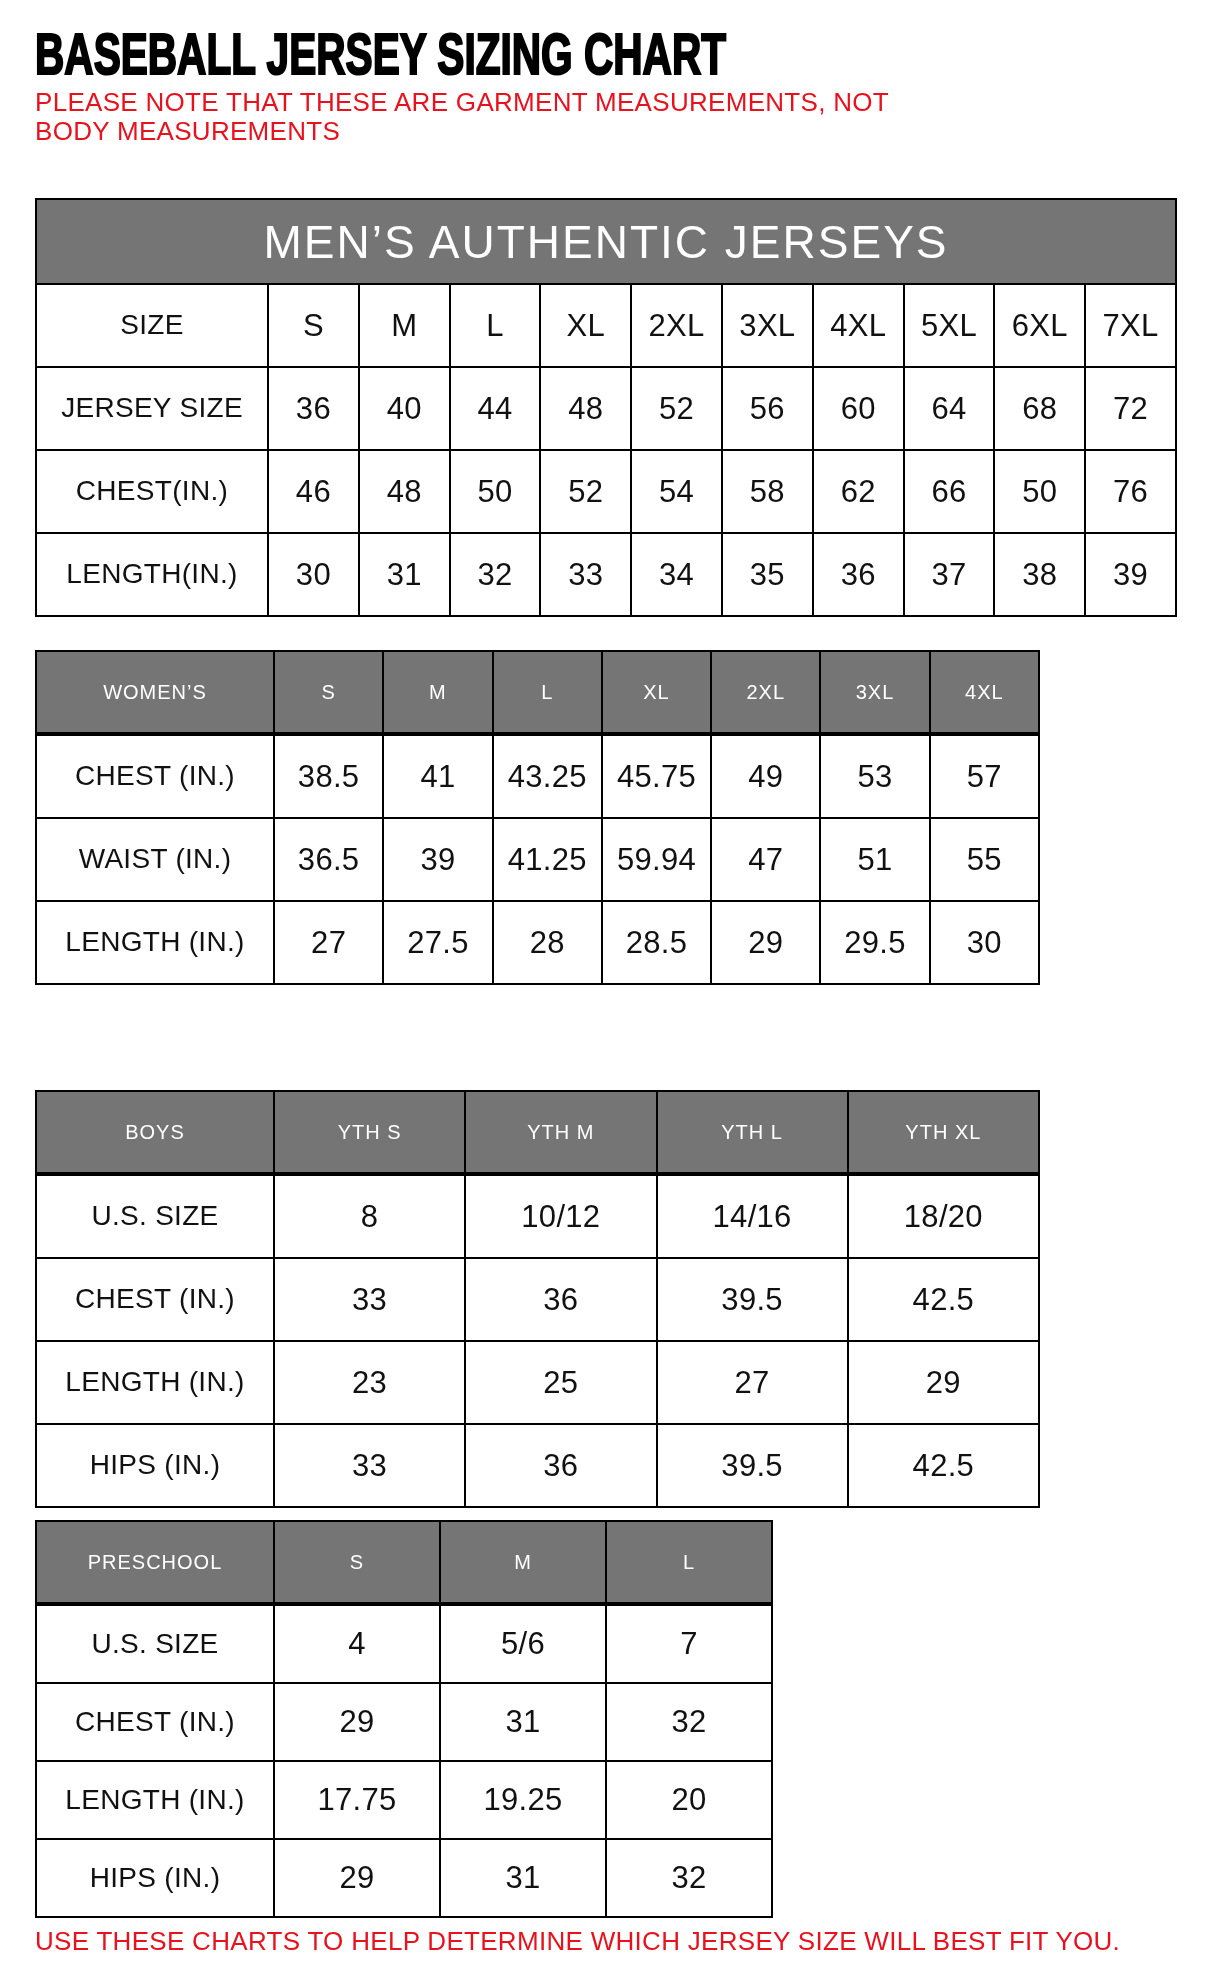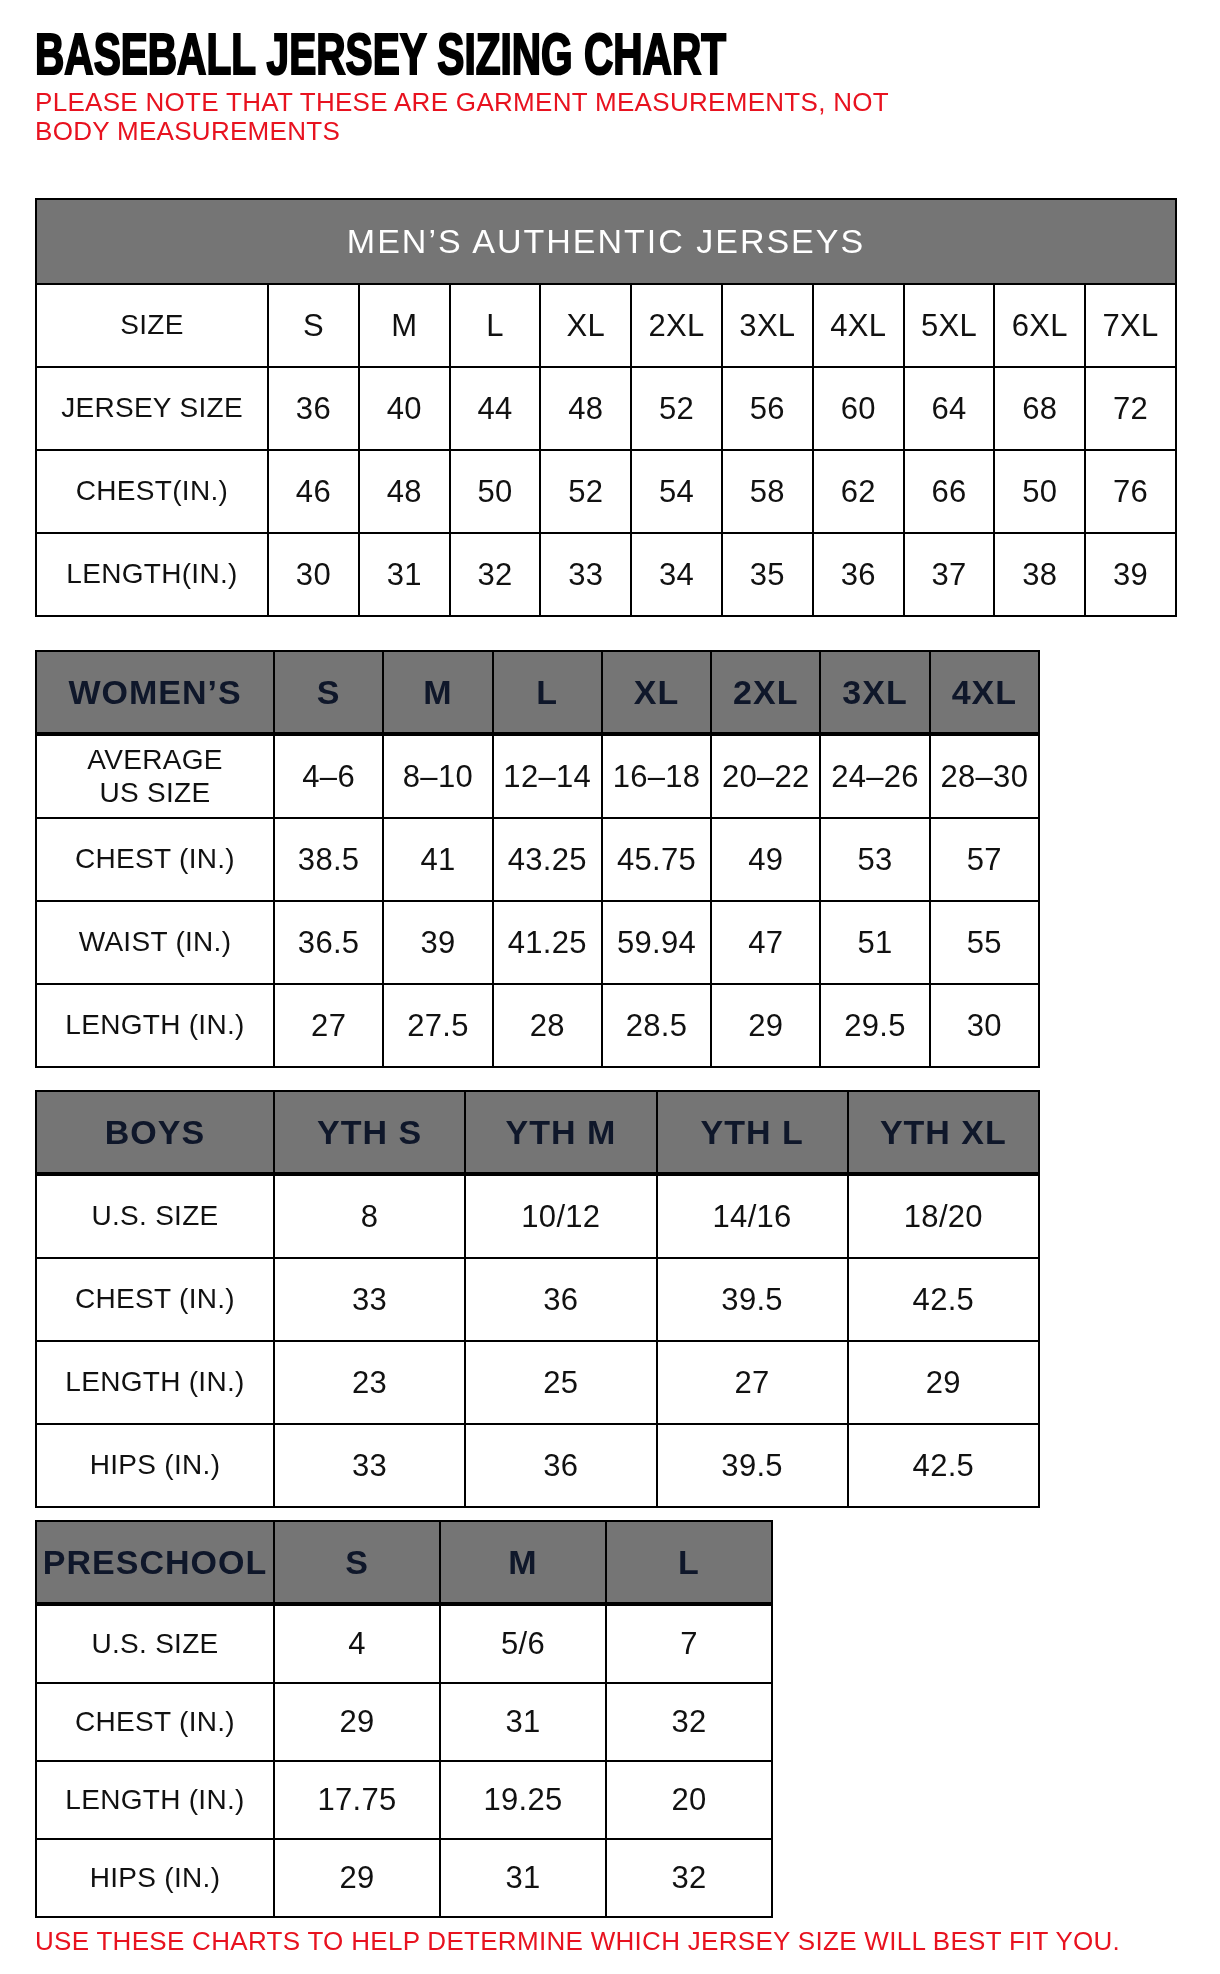--- a/index.html
+++ b/index.html
@@ -20,25 +20,25 @@
     color:var(--accent-red,#e8121f);
   }
   table.sizing-table{
     position:absolute;border-collapse:collapse;table-layout:fixed;background:#fff;
   }
   .sizing-table th,.sizing-table td{
     border:2px solid #000;text-align:center;vertical-align:middle;padding:0;
   }
   .banner{
     background:var(--header-gray,#757575);color:#fff;
-    font-size:34px;font-weight:normal;letter-spacing:2px;height:83px;
+    font-size:46px;font-weight:normal;letter-spacing:2px;height:83px;
   }
   .ghead{
-    background:var(--header-gray,#757575);color:#0f172a;
-    font-size:34px;font-weight:bold;letter-spacing:1px;height:80px;
+    background:var(--header-gray,#757575);color:#ffffff;
+    font-size:20px;font-weight:normal;letter-spacing:1px;height:80px;
   }
   .ghead-row th{border-bottom:4px solid #000;}
   .row-label{
     font-size:28px;font-weight:normal;color:#111;
     white-space:pre-line;line-height:1.15;height:81px;letter-spacing:.3px;
   }
   td.value{font-size:31px;color:#111;height:81px;letter-spacing:.3px;}
   #table-mens{left:35px;top:198px;width:1142px;}
   #table-womens{left:35px;top:650px;width:1005px;}
   #table-boys{left:35px;top:1090px;width:1005px;}
@@ -151,31 +151,20 @@
         <th class="ghead">M</th>
         <th class="ghead">L</th>
         <th class="ghead">XL</th>
         <th class="ghead">2XL</th>
         <th class="ghead">3XL</th>
         <th class="ghead">4XL</th>
       </tr>
     </thead>
     <tbody>
       <tr>
-        <th class="row-label">AVERAGE
-US SIZE</th>
-        <td class="value">4–6</td>
-        <td class="value">8–10</td>
-        <td class="value">12–14</td>
-        <td class="value">16–18</td>
-        <td class="value">20–22</td>
-        <td class="value">24–26</td>
-        <td class="value">28–30</td>
-      </tr>
-      <tr>
         <th class="row-label">CHEST (IN.)</th>
         <td class="value">38.5</td>
         <td class="value">41</td>
         <td class="value">43.25</td>
         <td class="value">45.75</td>
         <td class="value">49</td>
         <td class="value">53</td>
         <td class="value">57</td>
       </tr>
       <tr>

